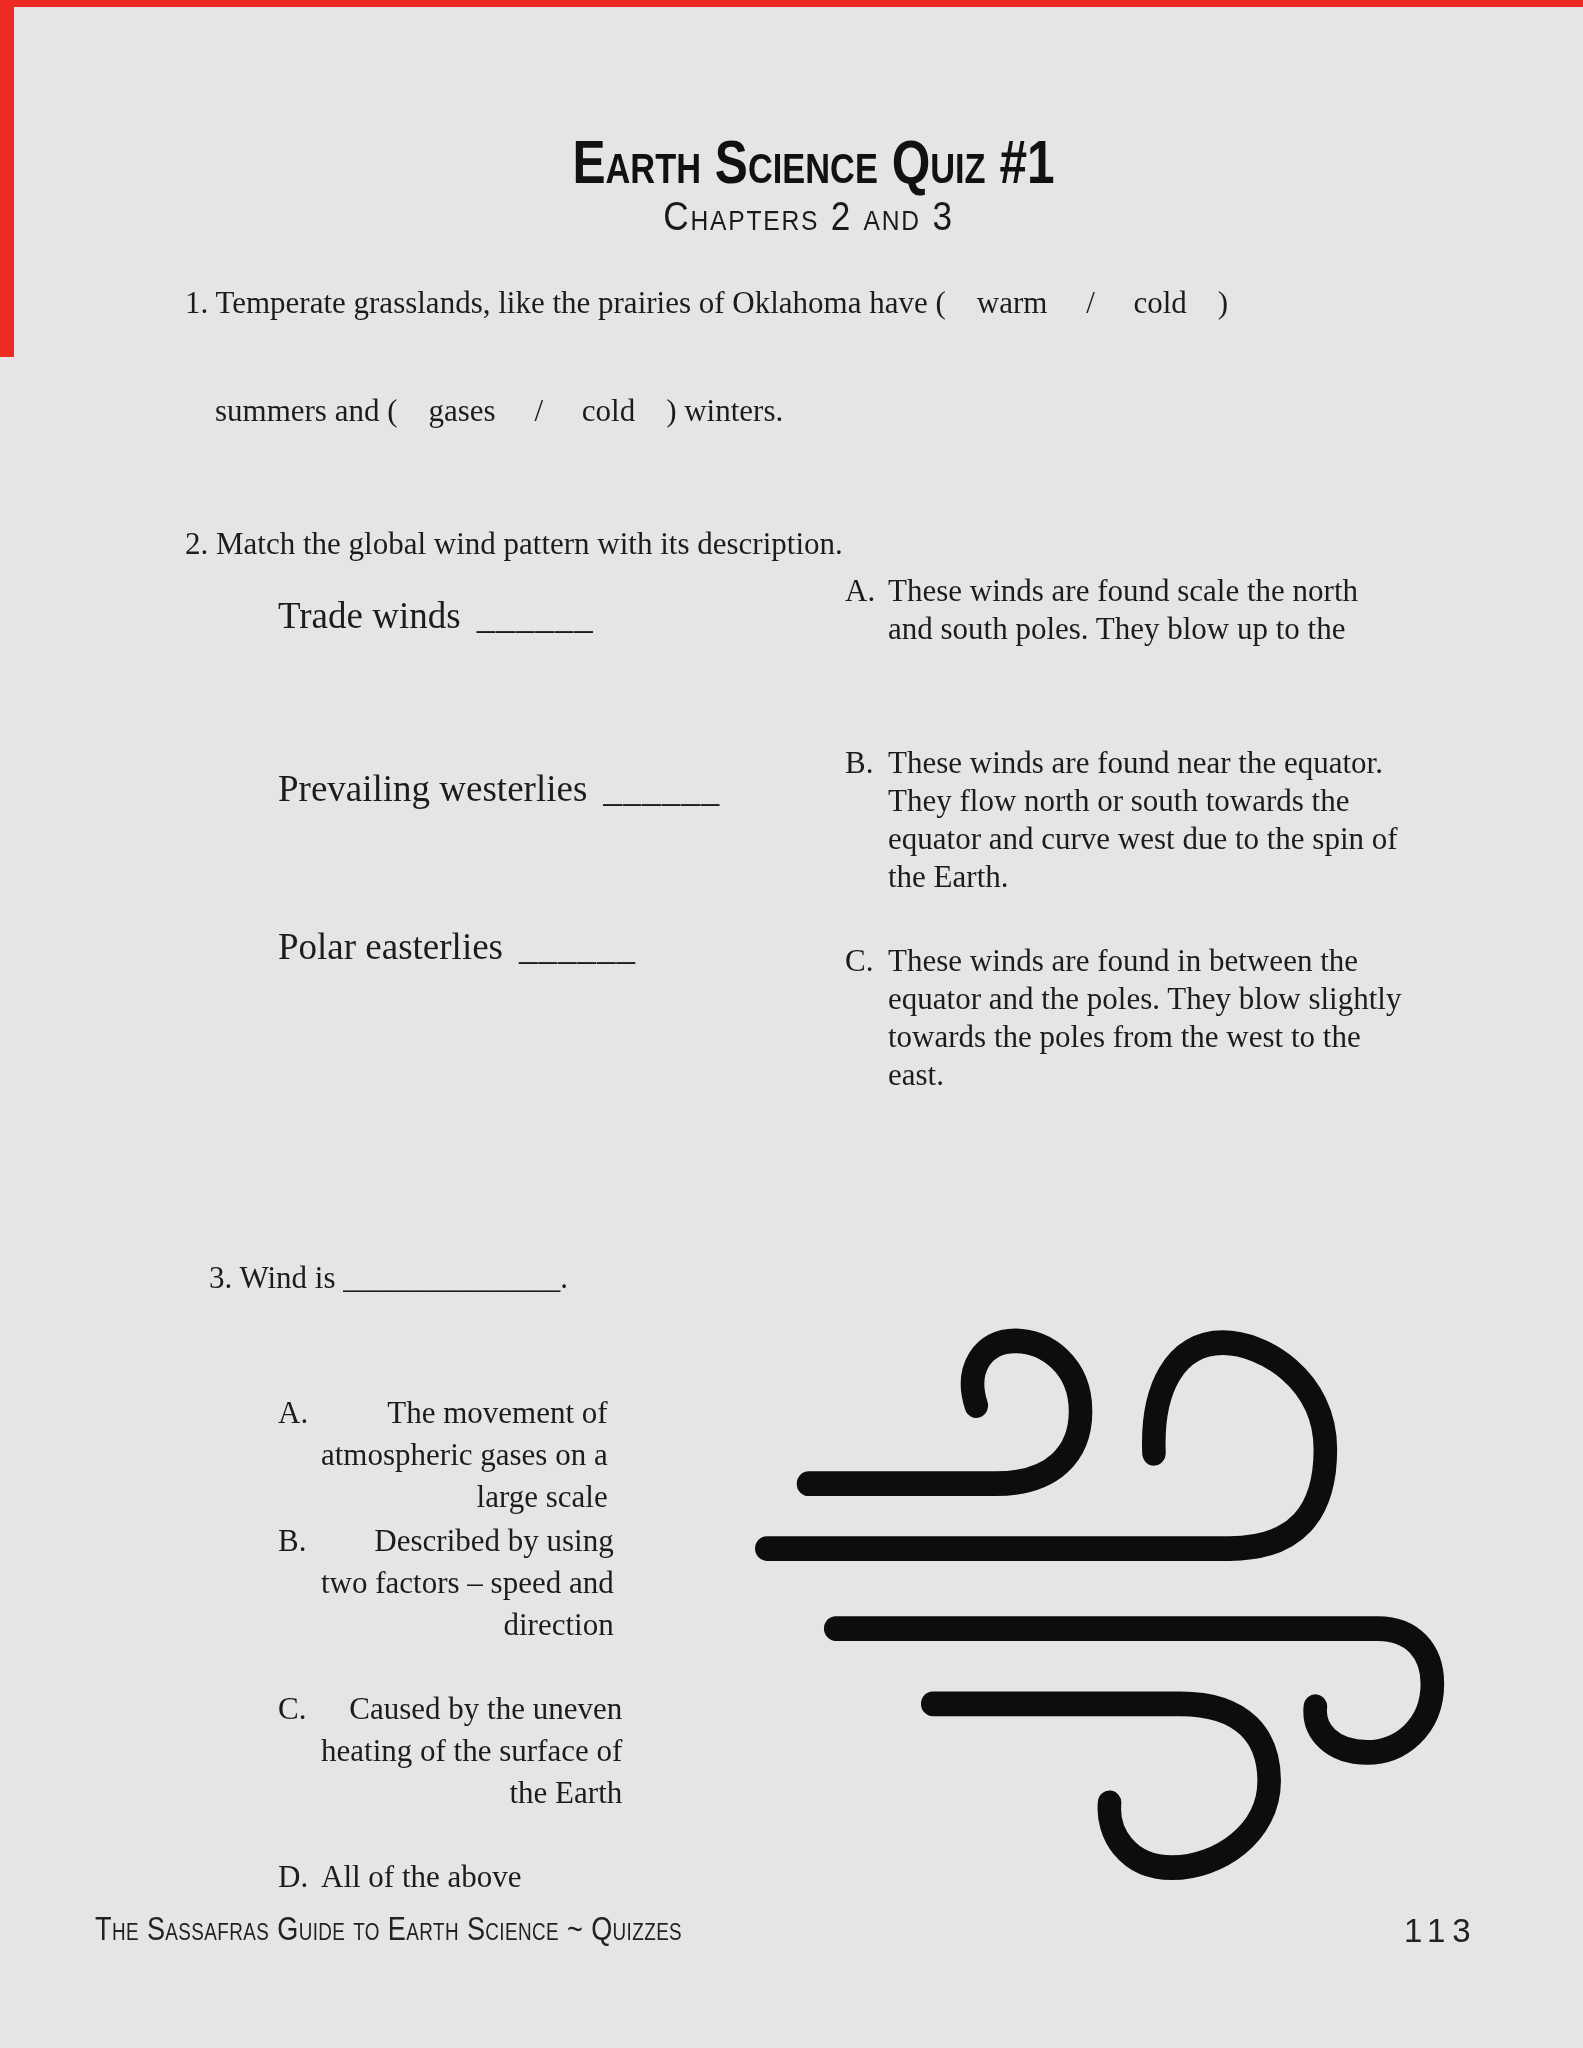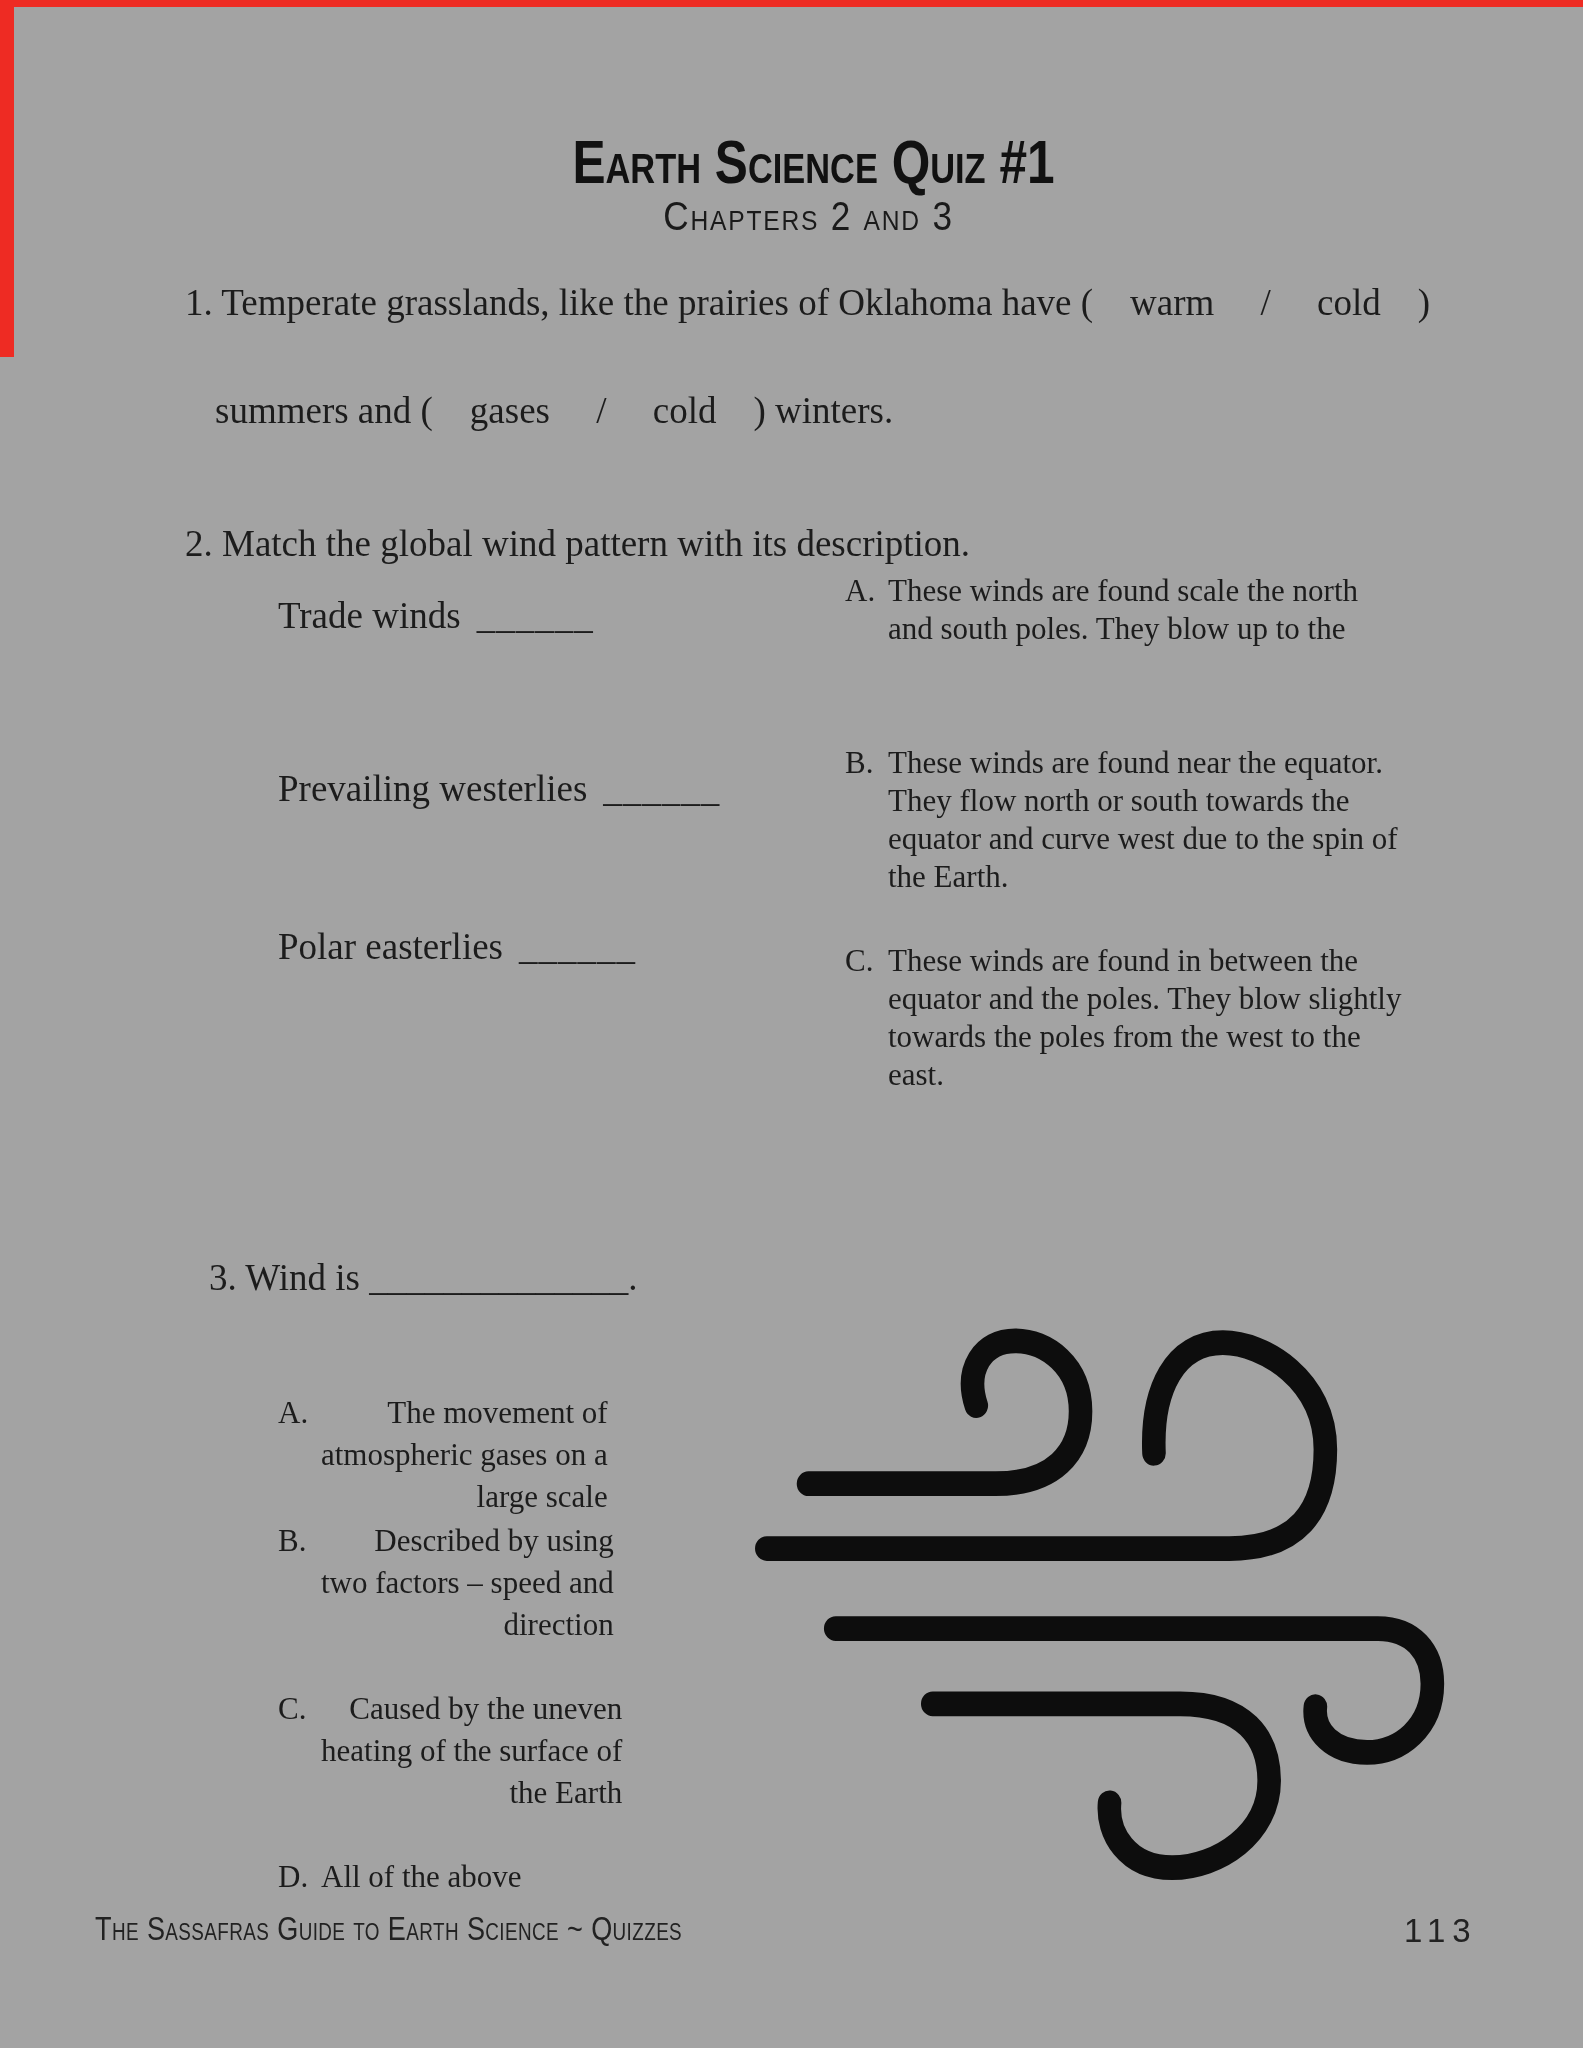--- a/index.html
+++ b/index.html
@@ -1,19 +1,19 @@
 <!DOCTYPE html>
 <html><head>
 <meta charset="utf-8">
 <style>
   html,body{margin:0;padding:0;background:#ffffff;}
   .page{
     position:relative;
     width:1583px;height:2048px;
-    background:#a3a3a3;
+    background:#e5e5e5;
     font-family:"Liberation Serif", serif;
     color:#1c1c1c;
     overflow:hidden;
   }
   .red-top{position:absolute;left:0;top:0;width:1583px;height:7px;background:#ee2b23;}
   .red-left{position:absolute;left:0;top:0;width:14px;height:357px;background:#ee2b23;}
   .sc{font-family:"Liberation Sans", sans-serif;font-variant:small-caps;}
   .title{
     position:absolute;left:0;right:0;top:128px;margin:0;
     text-align:center;font-weight:800;font-size:62px;line-height:1.1;
@@ -21,21 +21,21 @@
     transform:translateX(22px) scaleX(0.80);transform-origin:50% 50%;
     white-space:nowrap;
   }
   .subtitle{
     position:absolute;left:0;right:0;top:194px;
     text-align:center;font-weight:400;font-size:40px;line-height:1.1;
     color:#1a1a1a;letter-spacing:2px;
     transform:translateX(17px) scaleX(0.88);transform-origin:50% 50%;
     white-space:nowrap;
   }
-  .tline{position:absolute;font-size:37px;line-height:40px;white-space:pre-wrap;}
+  .tline{position:absolute;font-size:31px;line-height:40px;white-space:pre-wrap;}
   .q1l1{left:185px;top:283px;}
   .q1l2{left:215px;top:391px;}
   .q2p{left:185px;top:524px;}
   .q3p{left:185px;top:1258px;margin-left:24px;}
   .term{position:absolute;left:278px;font-size:37px;line-height:40px;white-space:nowrap;}
   .t0{top:596px;} .t1{top:769px;} .t2{top:927px;text-align:center;}
   .term .blank{margin-left:16px;letter-spacing:1px;}
   .opt{position:absolute;display:flex;font-size:31px;}
   .opt2{left:845px;width:620px;} .opt3{left:278px;width:540px;}
   .opt2 .lines div{line-height:38px;}

